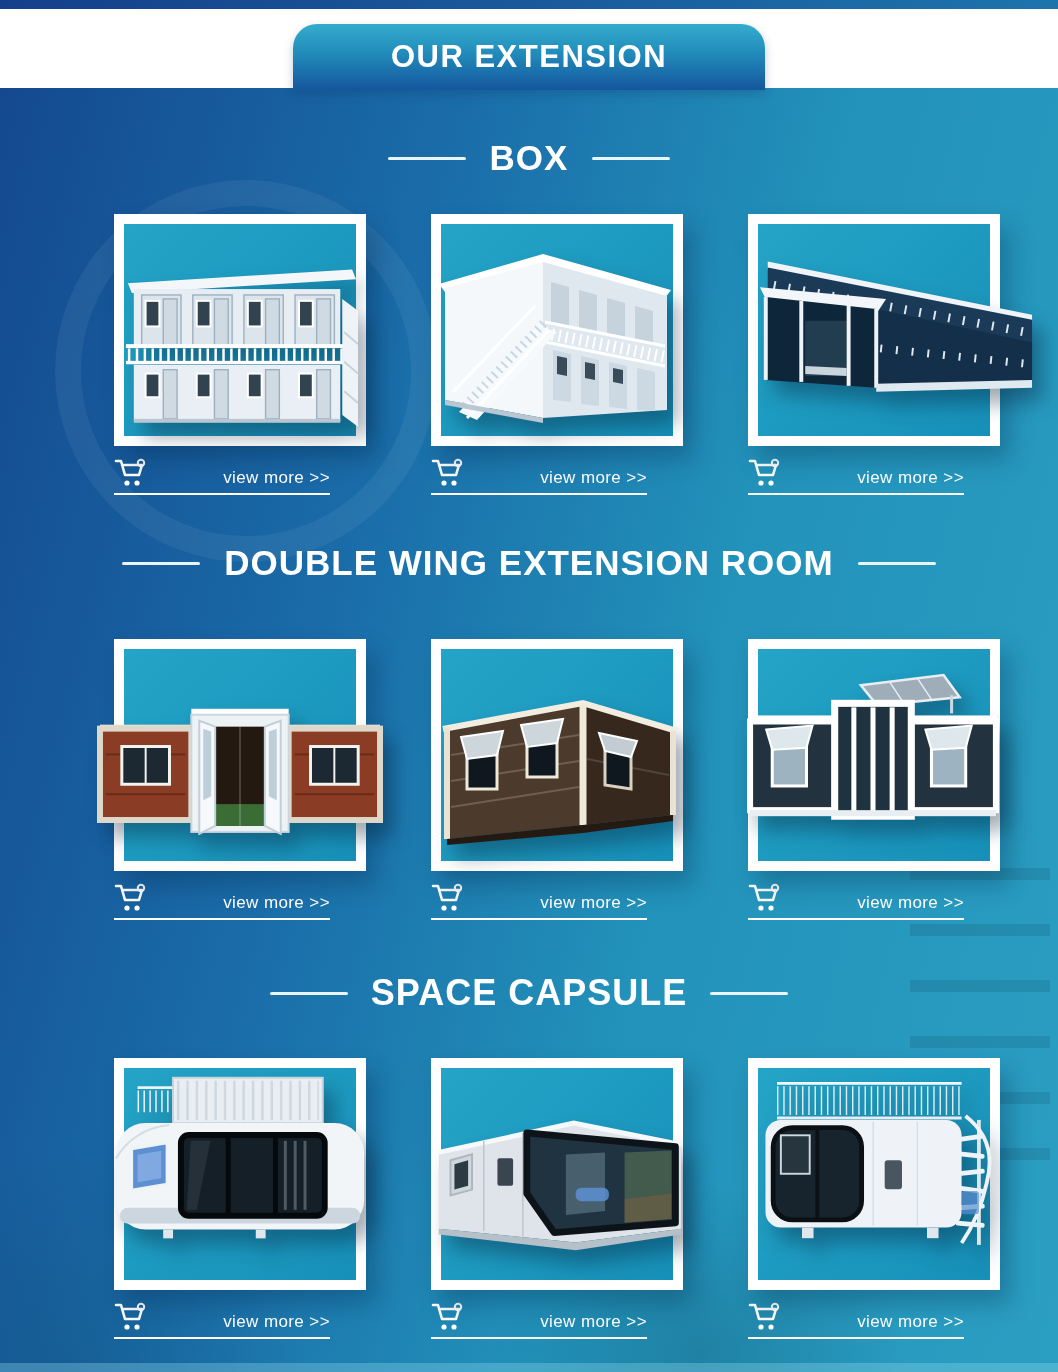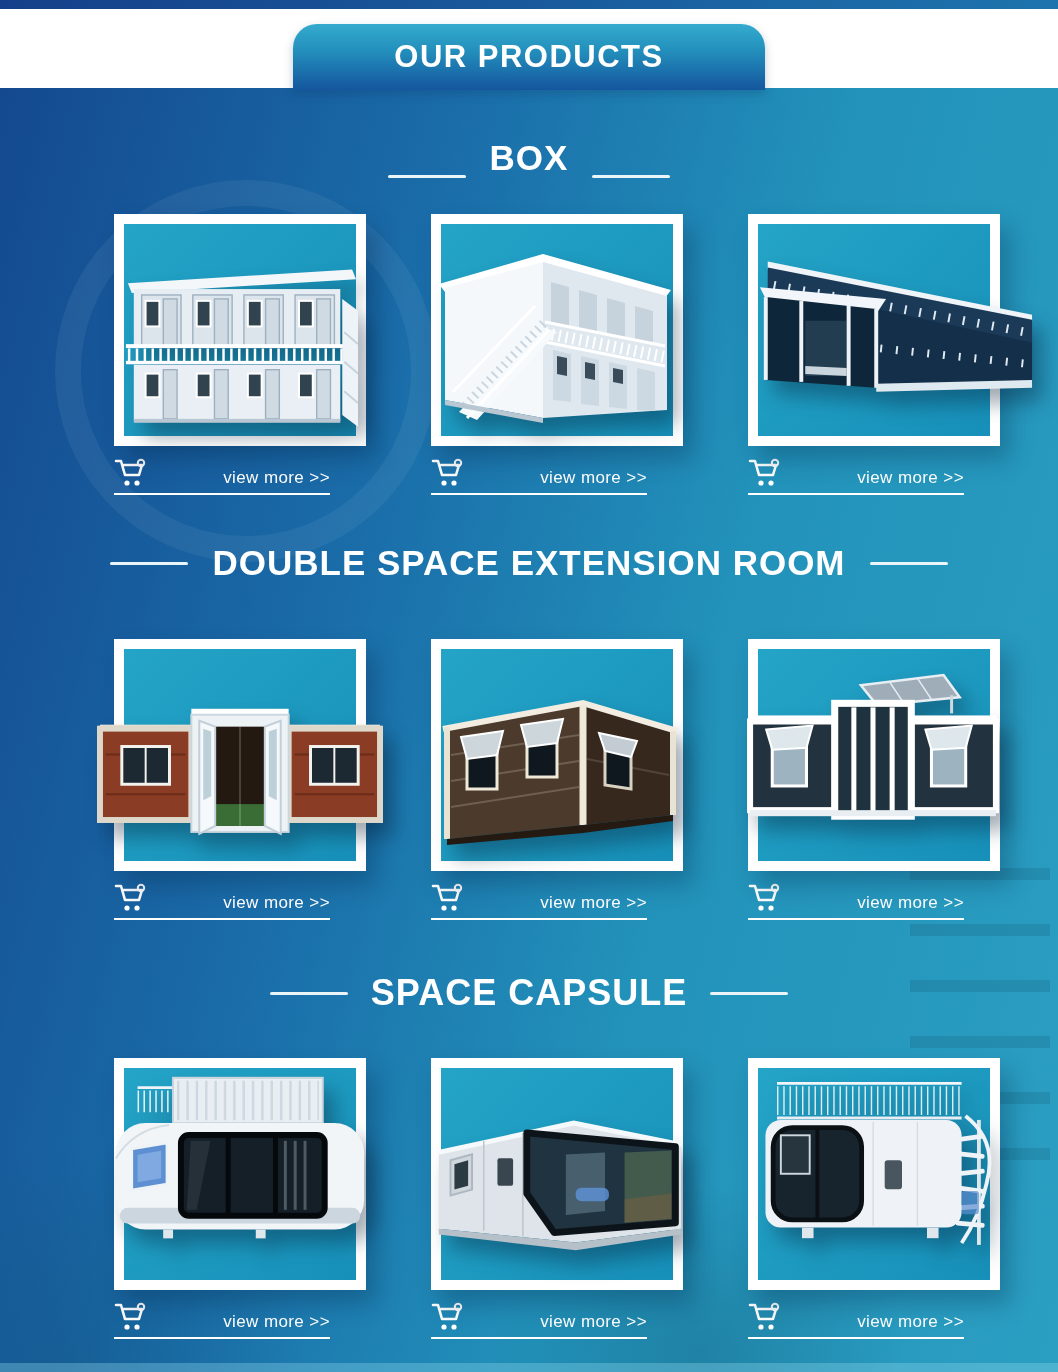--- a/index.html
+++ b/index.html
@@ -24,21 +24,21 @@
         background:repeating-linear-gradient(180deg,rgba(8,45,65,.14) 0 12px,rgba(8,45,65,0) 12px 56px);}
   .ghost.sofa{left:490px;bottom:0;width:420px;height:190px;
         background:radial-gradient(ellipse at 50% 90%,rgba(8,50,70,.20),rgba(8,50,70,0) 70%);}
   .ghost.blob{left:0;bottom:0;width:300px;height:230px;
         background:radial-gradient(ellipse at 20% 100%,rgba(8,50,70,.16),rgba(8,50,70,0) 72%);}
   .bottom-strip{position:absolute;bottom:0;left:0;right:0;height:9px;background:rgba(140,215,235,.35);}
   
   .sec-title{display:flex;align-items:center;justify-content:center;gap:24px;color:#fff;}
   .sec-title h2{margin:0;font-weight:bold;letter-spacing:1px;white-space:nowrap;}
   .sec-title .line{height:3px;width:78px;background:#e9f5f9;border-radius:2px;}
-  .t1{margin-top:50px;align-items:flex-end;} .t1 h2{font-size:35px;}
+  .t1{margin-top:50px;} .t1 h2{font-size:35px;}
   .t2{margin-top:48px;} .t2 h2{font-size:35px;}
   .t3{margin-top:52px;gap:23px;} .t3 h2{font-size:36px;}
   
   .row{display:flex;justify-content:space-between;padding:0 94px 0 114px;}
   .r1{margin-top:36px;} .r2{margin-top:56px;} .r3{margin-top:44px;}
   .card{width:216px;position:relative;}
   .frame{position:relative;width:232px;height:212px;border:10px solid #ffffff;
          background:linear-gradient(135deg,#24a4c7,#1790b9);
          box-shadow:10px 14px 22px rgba(3,33,66,.28);}
   .art{position:absolute;filter:drop-shadow(10px 14px 10px rgba(2,25,50,.38));}
@@ -47,21 +47,21 @@
   .cart{display:inline-flex;}
   .vm{color:#fff;font-size:17px;letter-spacing:.4px;text-decoration:none;cursor:pointer;}
 </style>
 </head>
 <body>
 
 <div class="stage">
   <div class="top-strip"></div>
 
   <div class="banner">
-    <h1>OUR PRODUCTS</h1>
+    <h1>OUR EXTENSION</h1>
   </div>
 
   <div class="panel">
     <div class="ring"></div>
     <div class="ghost shelf"></div>
     <div class="ghost sofa"></div>
     <div class="ghost blob"></div>
 
     <div class="sec-title t1">
       <span class="line"></span>
@@ -206,21 +206,21 @@
               <circle cx="27" cy="5" r="3.2" fill="none" stroke="#fff" stroke-width="2"></circle>
             </svg>
           </span>
           <a class="vm">view more &gt;&gt;</a>
         </div>
       </div>
     </div>
 
     <div class="sec-title t2">
       <span class="line"></span>
-      <h2>DOUBLE SPACE EXTENSION ROOM</h2>
+      <h2>DOUBLE WING EXTENSION ROOM</h2>
       <span class="line"></span>
     </div>
 
     <div class="row r2">
 
       <div class="card">
         <div class="frame" aria-label="expandable container house with wood-grain wings and open center doors">
           <svg class="art" style="left:-28px;top:28px;width:288px;" viewBox="0 0 290 190">
             <rect x="4" y="48" width="92" height="5" fill="#e7e2d6"></rect>
             <rect x="194" y="48" width="92" height="5" fill="#e7e2d6"></rect>

